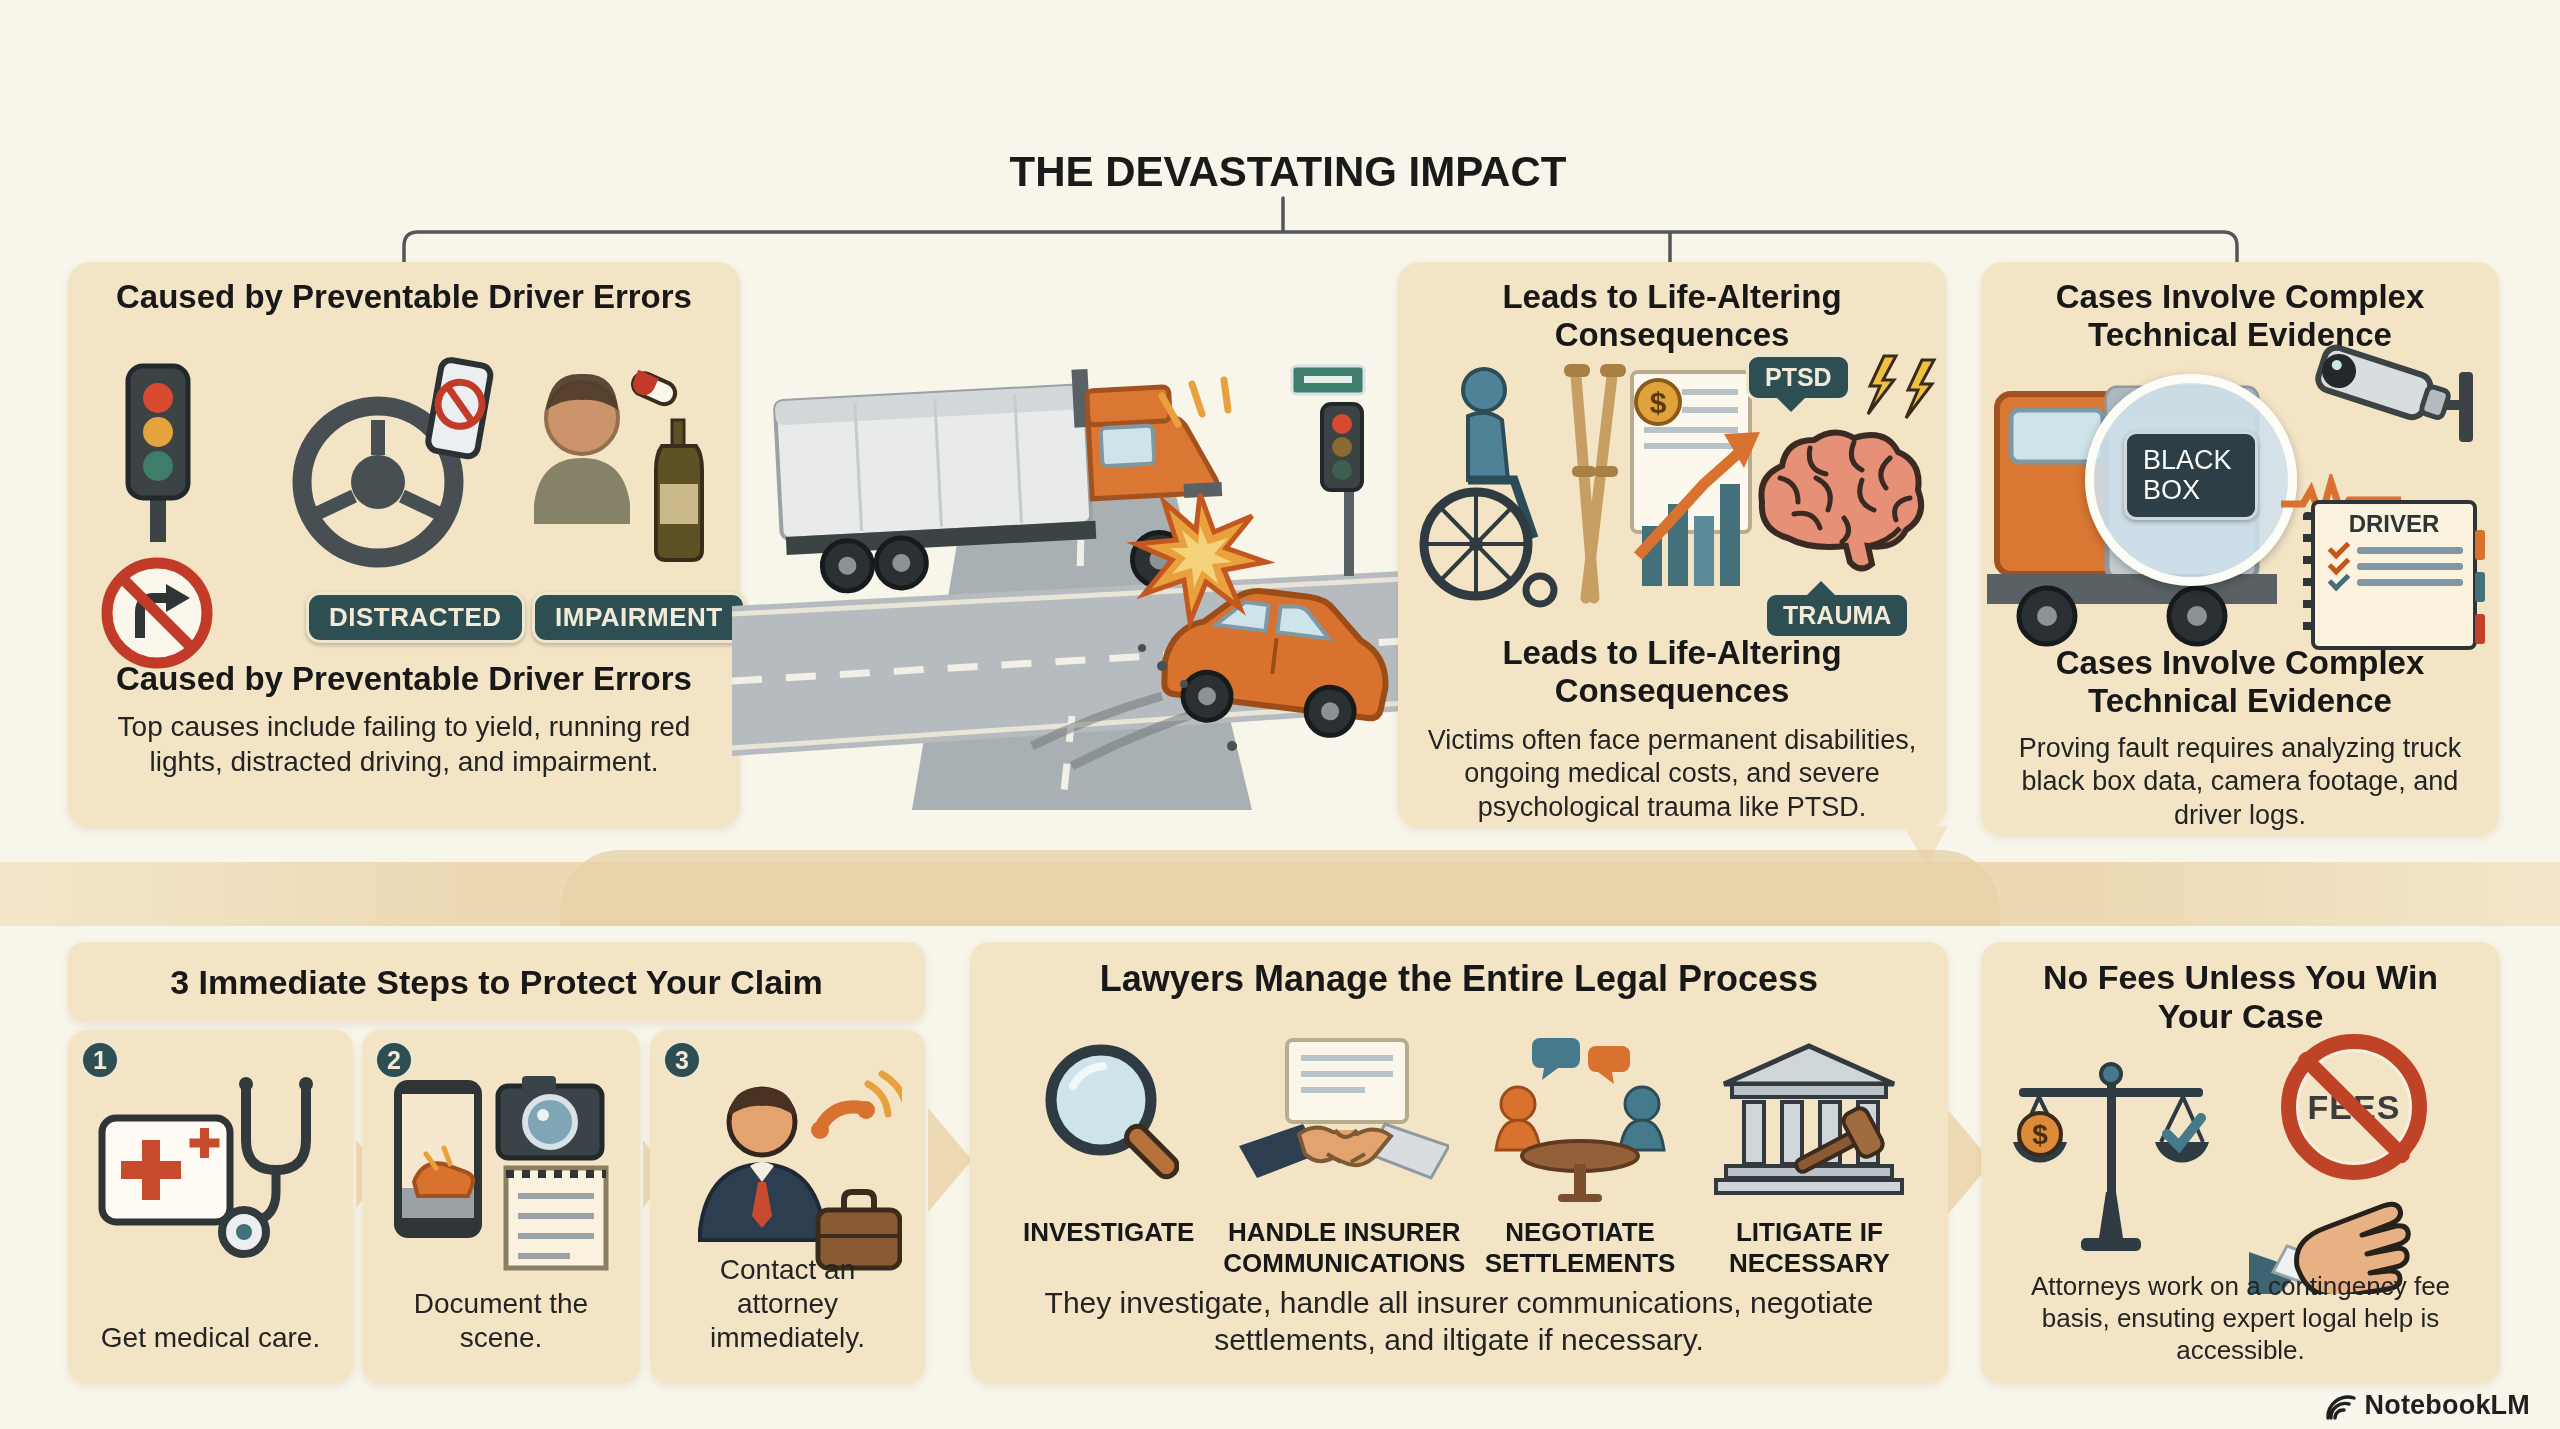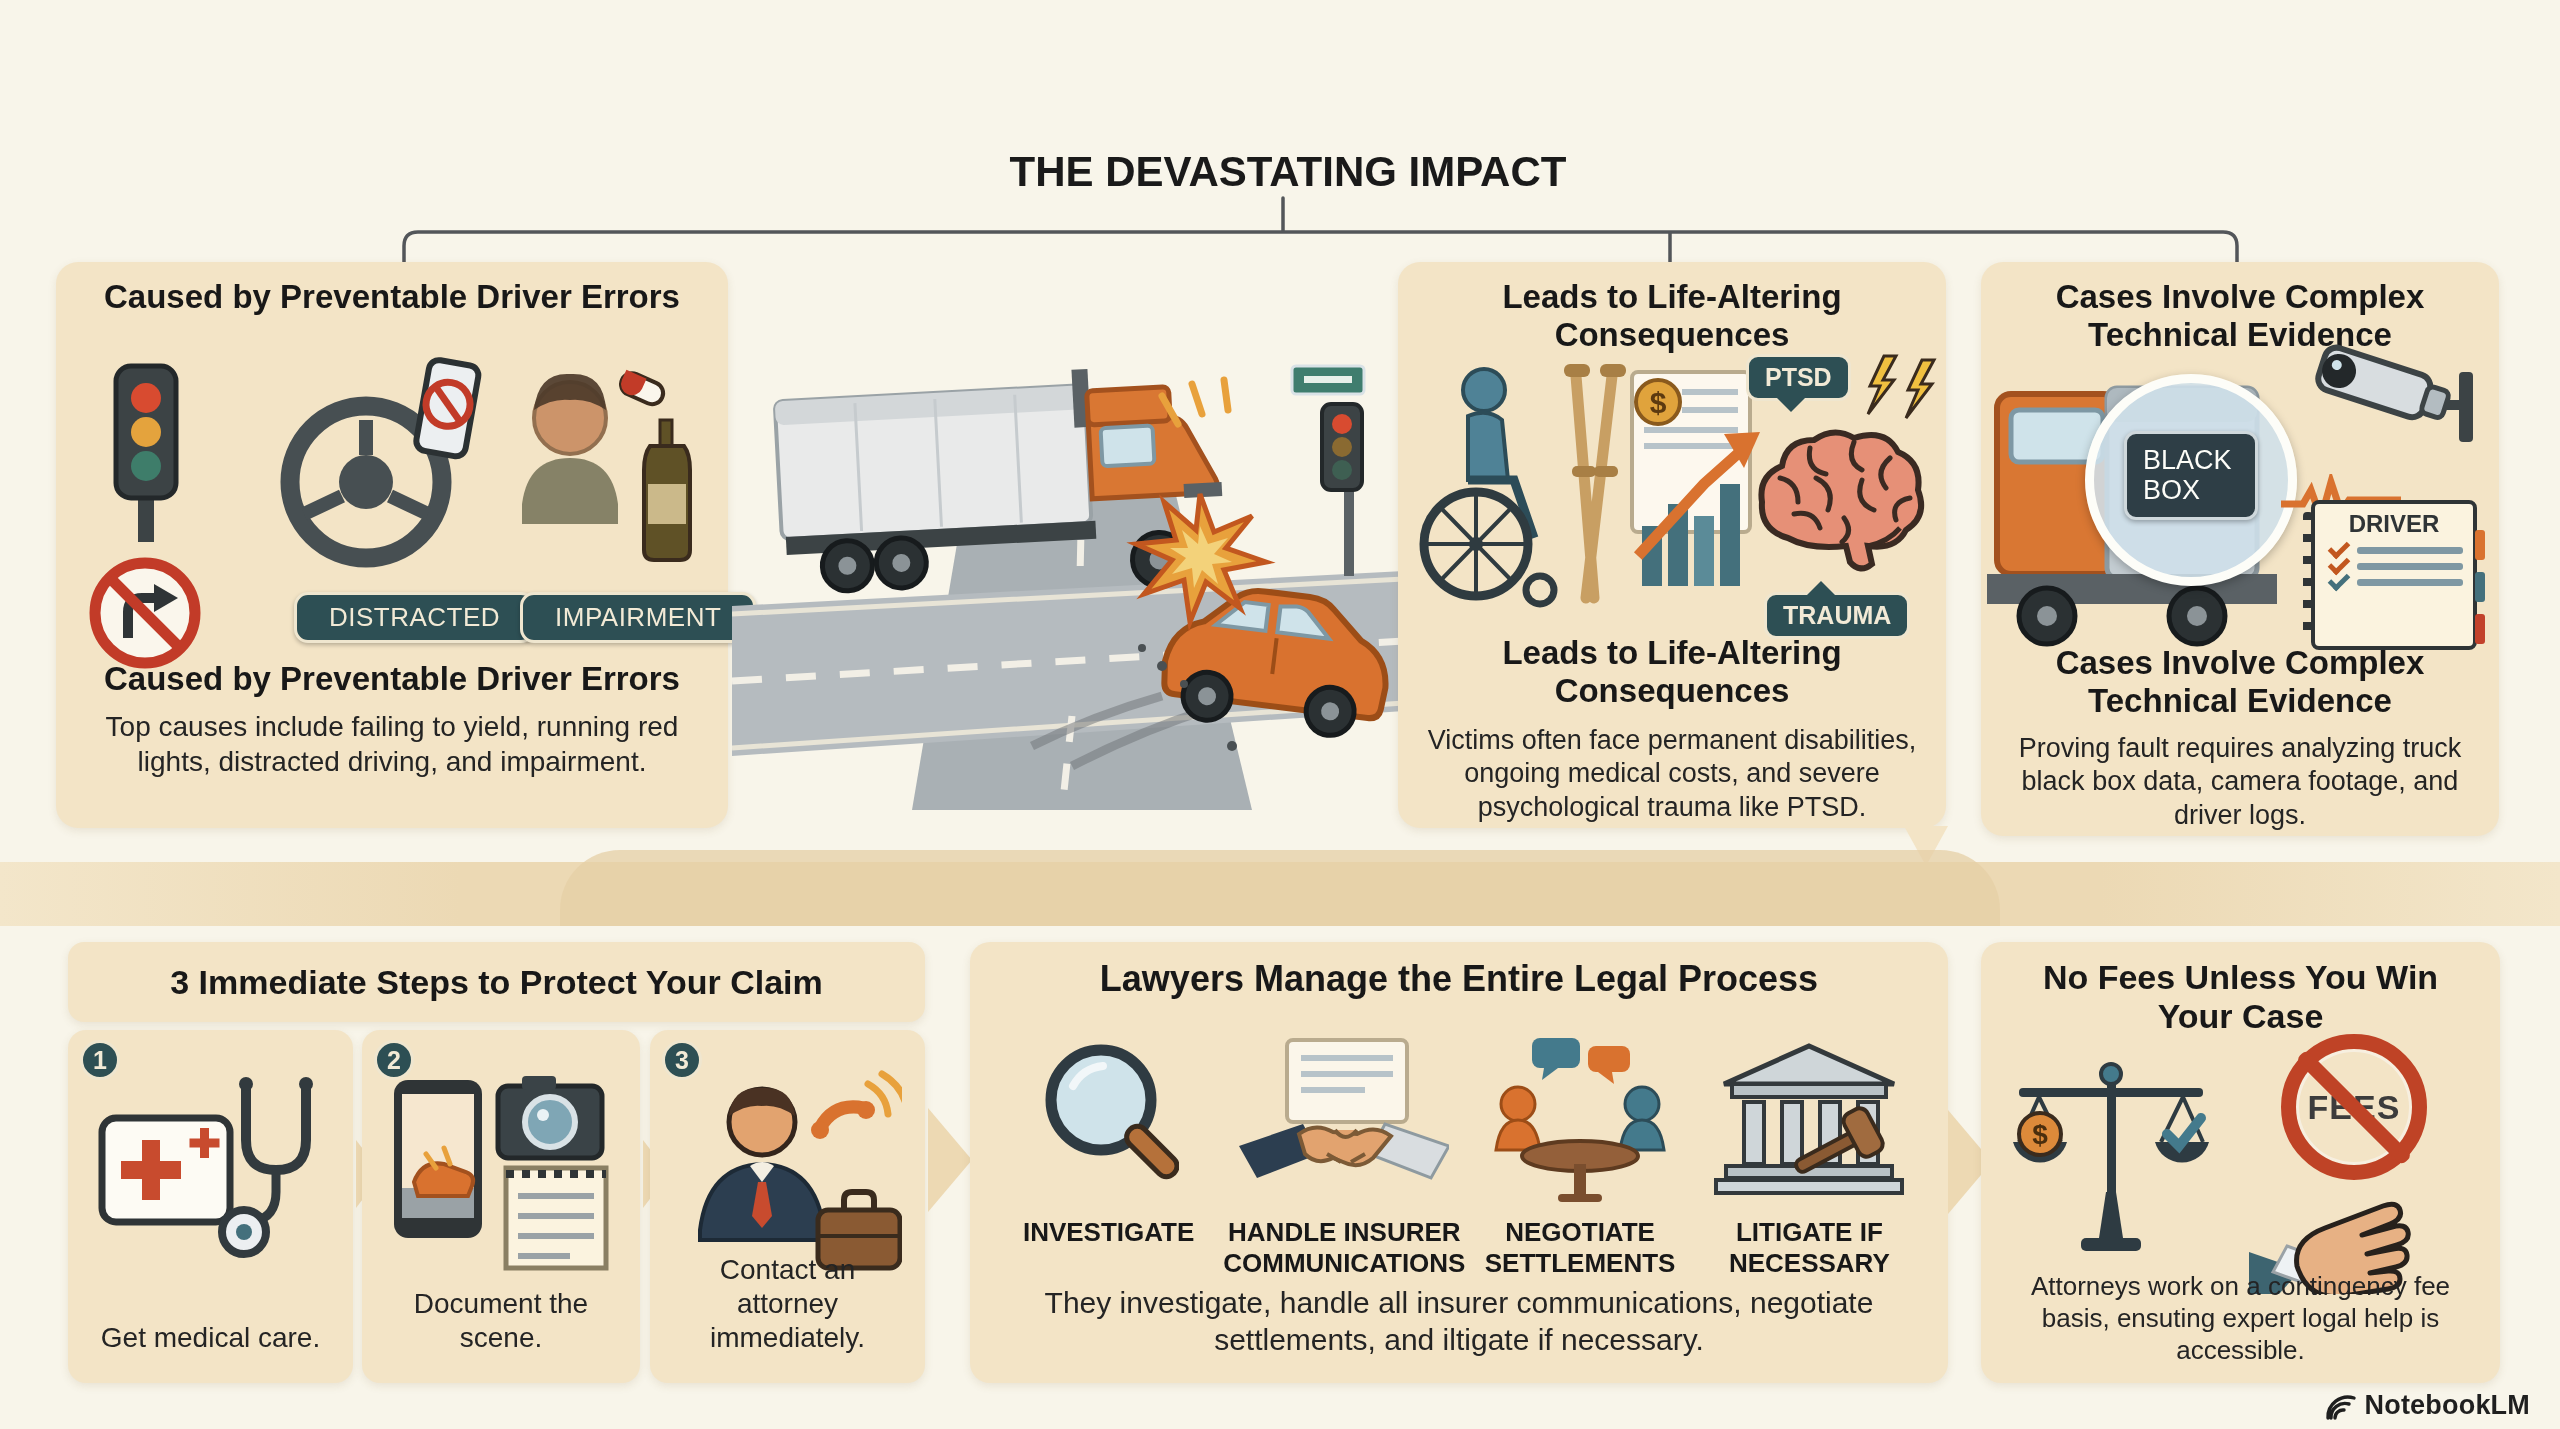--- a/index.html
+++ b/index.html
@@ -14,22 +14,22 @@
   #impact-title { top:148px; }
 
   .panel { background:#f3e4c6; border-radius:22px; box-shadow:0 3px 9px rgba(120,95,50,.12); }
   .p-heading { position:absolute; top:16px; left:0; width:100%; text-align:center; font-size:33px;
                font-weight:bold; color:#181818; line-height:1.16; padding:0 28px; }
   .p-sub { position:absolute; left:0; width:100%; text-align:center; font-size:33px; font-weight:bold;
            color:#181818; line-height:1.15; padding:0 14px; }
   .p-body { position:absolute; left:0; width:100%; text-align:center; font-size:28px; color:#242424;
             line-height:1.24; padding:0 26px; }
 
-  .badge { position:absolute; background:#2d4f54; color:#f2ead6; font-weight:normal; font-size:26px;
-           padding:7px 32px; border-radius:14px; border:3px solid #efe6cf; letter-spacing:.5px;
+  .badge { position:absolute; background:#2d4f54; color:#f2ead6; font-weight:bold; font-size:26px;
+           padding:7px 20px; border-radius:14px; border:3px solid #efe6cf; letter-spacing:.5px;
            box-shadow:0 2px 4px rgba(0,0,0,.25); white-space:nowrap; }
 
   .bubble { position:absolute; background:#2d4f54; color:#f2ead6; font-weight:bold; font-size:25px;
             padding:6px 16px; border-radius:12px; border:3px solid #efe6cf; white-space:nowrap; }
   .bubble:after { content:""; position:absolute; width:0; height:0; border:14px solid transparent; }
   .bubble.tail-down:after { border-top-color:#2d4f54; top:100%; left:28px; }
   .bubble.tail-up:after   { border-bottom-color:#2d4f54; bottom:100%; left:40px; }
 
   .blackbox-badge { position:absolute; background:#2e3e46; color:#fdfdf8; font-weight:normal; font-size:27px;
             line-height:1.1; padding:12px 16px; border-radius:12px;
@@ -86,21 +86,21 @@
 
 <div class="page">
 
   <h2 class="abs section-title" id="impact-title">THE DEVASTATING IMPACT</h2>
 
   <svg class="abs" style="left:0;top:0;width:2560px;height:290px">
     <path d="M1283,198 V232 M404,264 V246 Q404,232 418,232 H2223 Q2237,232 2237,246 V264 M1670,232 V264" fill="none" stroke="#53565a" stroke-width="3.5" stroke-linecap="round"></path>
     <path d="M744,506 H776 M1366,506 H1396 M1948,506 H1978" stroke="#53565a" stroke-width="5" stroke-linecap="round"></path>
   </svg>
 
-  <section class="abs panel" style="left:56px;top:262px;width:672px;height:566px">
+  <section class="abs panel" style="left:68px;top:262px;width:672px;height:566px">
     <div class="p-heading">Caused by Preventable Driver Errors</div>
 
     <svg class="abs" style="left:30px;top:100px;width:120px;height:186px" viewBox="0 0 120 186">
       <rect x="52" y="130" width="16" height="50" fill="#3c4345"></rect>
       <rect x="30" y="4" width="60" height="132" rx="15" fill="#3c4345" stroke="#23282a" stroke-width="5"></rect>
       <circle cx="60" cy="36" r="15" fill="#d84b30"></circle>
       <circle cx="60" cy="70" r="15" fill="#e4a33d"></circle>
       <circle cx="60" cy="104" r="15" fill="#3e7d6a"></circle>
     </svg>
 

